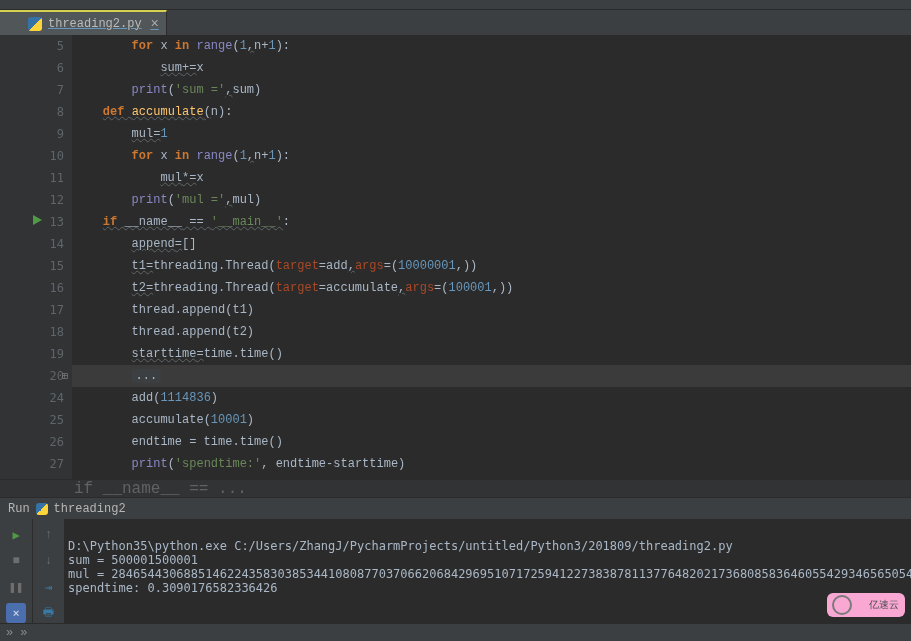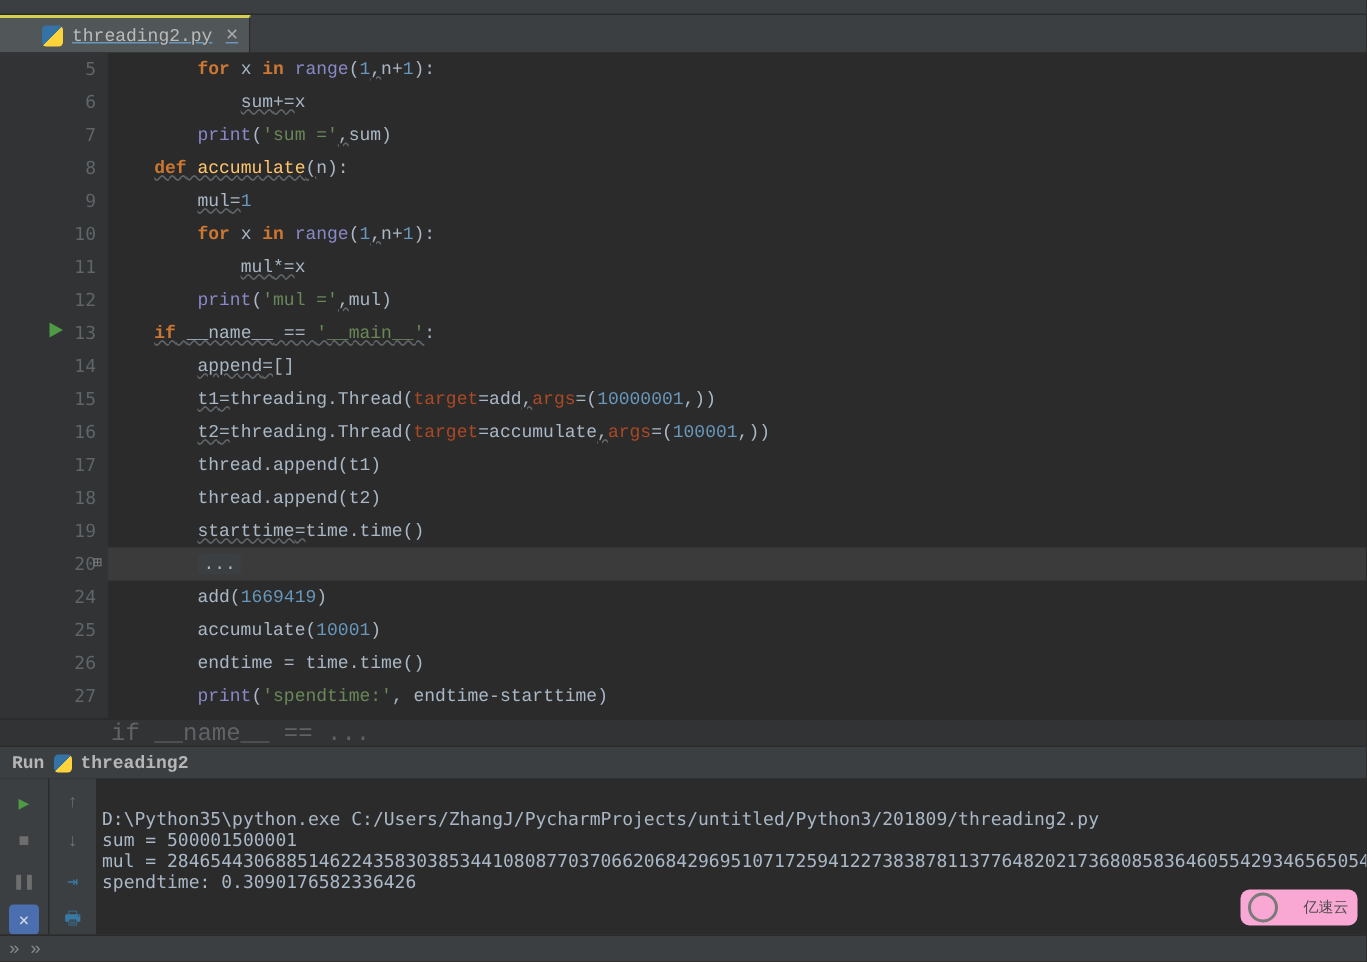--- a/index.html
+++ b/index.html
@@ -127,21 +127,20 @@
 
   .run-header {
     height: 22px;
     background: #3c3f41;
     display: flex;
     align-items: center;
     gap: 6px;
     padding-left: 8px;
     color:#b6b6b6;
     border-top:1px solid #2b2b2b;
-    font-weight:bold;
   }
 
   .console-area {
     flex: 0 0 100px;
     display:flex;
     background: #2b2b2b;
   }
   .console-left {
     width: 32px;
     background: #3c3f41;
@@ -259,21 +258,21 @@
     <div class="code-line"><span>            </span><span class="wavy">mul</span><span class="wavy op">*=</span><span>x</span></div>
     <div class="code-line"><span>        </span><span class="builtin">print</span><span class="op">(</span><span class="str">'mul ='</span><span class="wavy">,</span><span>mul</span><span class="op">)</span></div>
     <div class="code-line"><span>    </span><span class="kw wavy">if</span><span class="wavy"> </span><span class="wavy">__name__</span><span class="wavy"> == </span><span class="str wavy">'__main__'</span><span class="op">:</span></div>
     <div class="code-line"><span>        </span><span class="wavy">append</span><span class="wavy op">=</span><span class="op">[]</span></div>
     <div class="code-line"><span>        </span><span class="wavy">t1</span><span class="wavy op">=</span><span>threading.Thread(</span><span class="kwarg">target</span><span class="op">=</span><span>add</span><span class="wavy">,</span><span class="kwarg">args</span><span class="op">=</span><span class="op">(</span><span class="num">10000001</span><span class="op">,))</span></div>
     <div class="code-line"><span>        </span><span class="wavy">t2</span><span class="wavy op">=</span><span>threading.Thread(</span><span class="kwarg">target</span><span class="op">=</span><span>accumulate</span><span class="wavy">,</span><span class="kwarg">args</span><span class="op">=</span><span class="op">(</span><span class="num">100001</span><span class="op">,))</span></div>
     <div class="code-line"><span>        </span><span>thread.append(t1)</span></div>
     <div class="code-line"><span>        </span><span>thread.append(t2)</span></div>
     <div class="code-line"><span>        </span><span class="wavy">starttime</span><span class="wavy op">=</span><span>time.time()</span></div>
     <div class="code-line current2"><span>        </span><span class="fold-ellipsis">...</span></div>
-    <div class="code-line"><span>        </span><span>add</span><span class="op">(</span><span class="num">1669419</span><span class="op">)</span></div>
+    <div class="code-line"><span>        </span><span>add</span><span class="op">(</span><span class="num">1114836</span><span class="op">)</span></div>
     <div class="code-line"><span>        </span><span>accumulate</span><span class="op">(</span><span class="num">10001</span><span class="op">)</span></div>
     <div class="code-line"><span>        </span><span>endtime </span><span class="op">=</span><span> time.time()</span></div>
     <div class="code-line"><span>        </span><span class="builtin">print</span><span class="op">(</span><span class="str">'spendtime:'</span><span class="op">,</span><span> </span><span>endtime</span><span class="op">-</span><span>starttime</span><span class="op">)</span></div>
   </div>
 </div>
 
 <div class="breadcrumb">
   <span>if __name__ == ...</span>
 </div>
 

